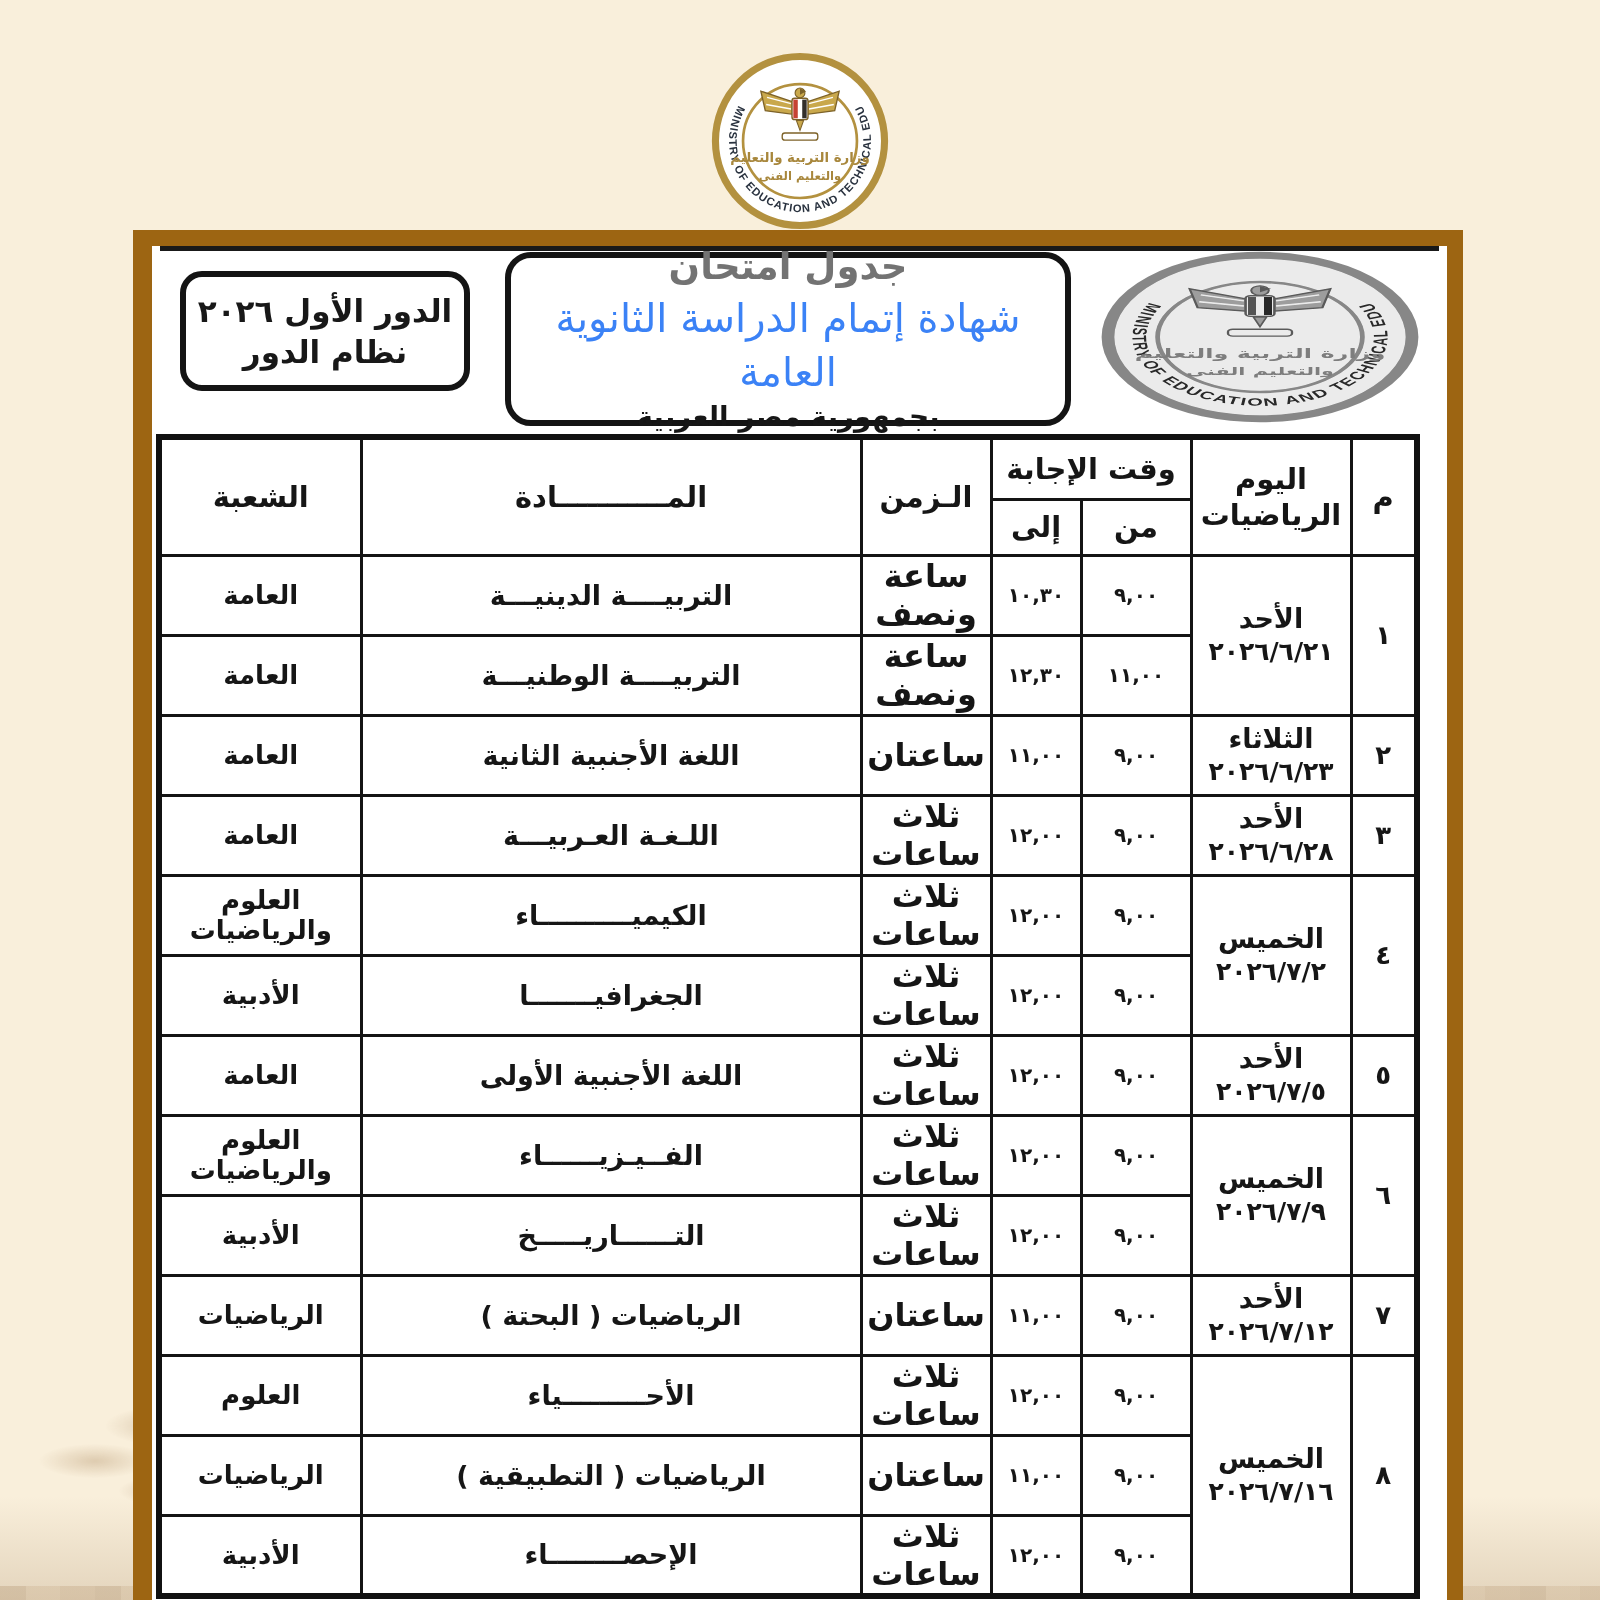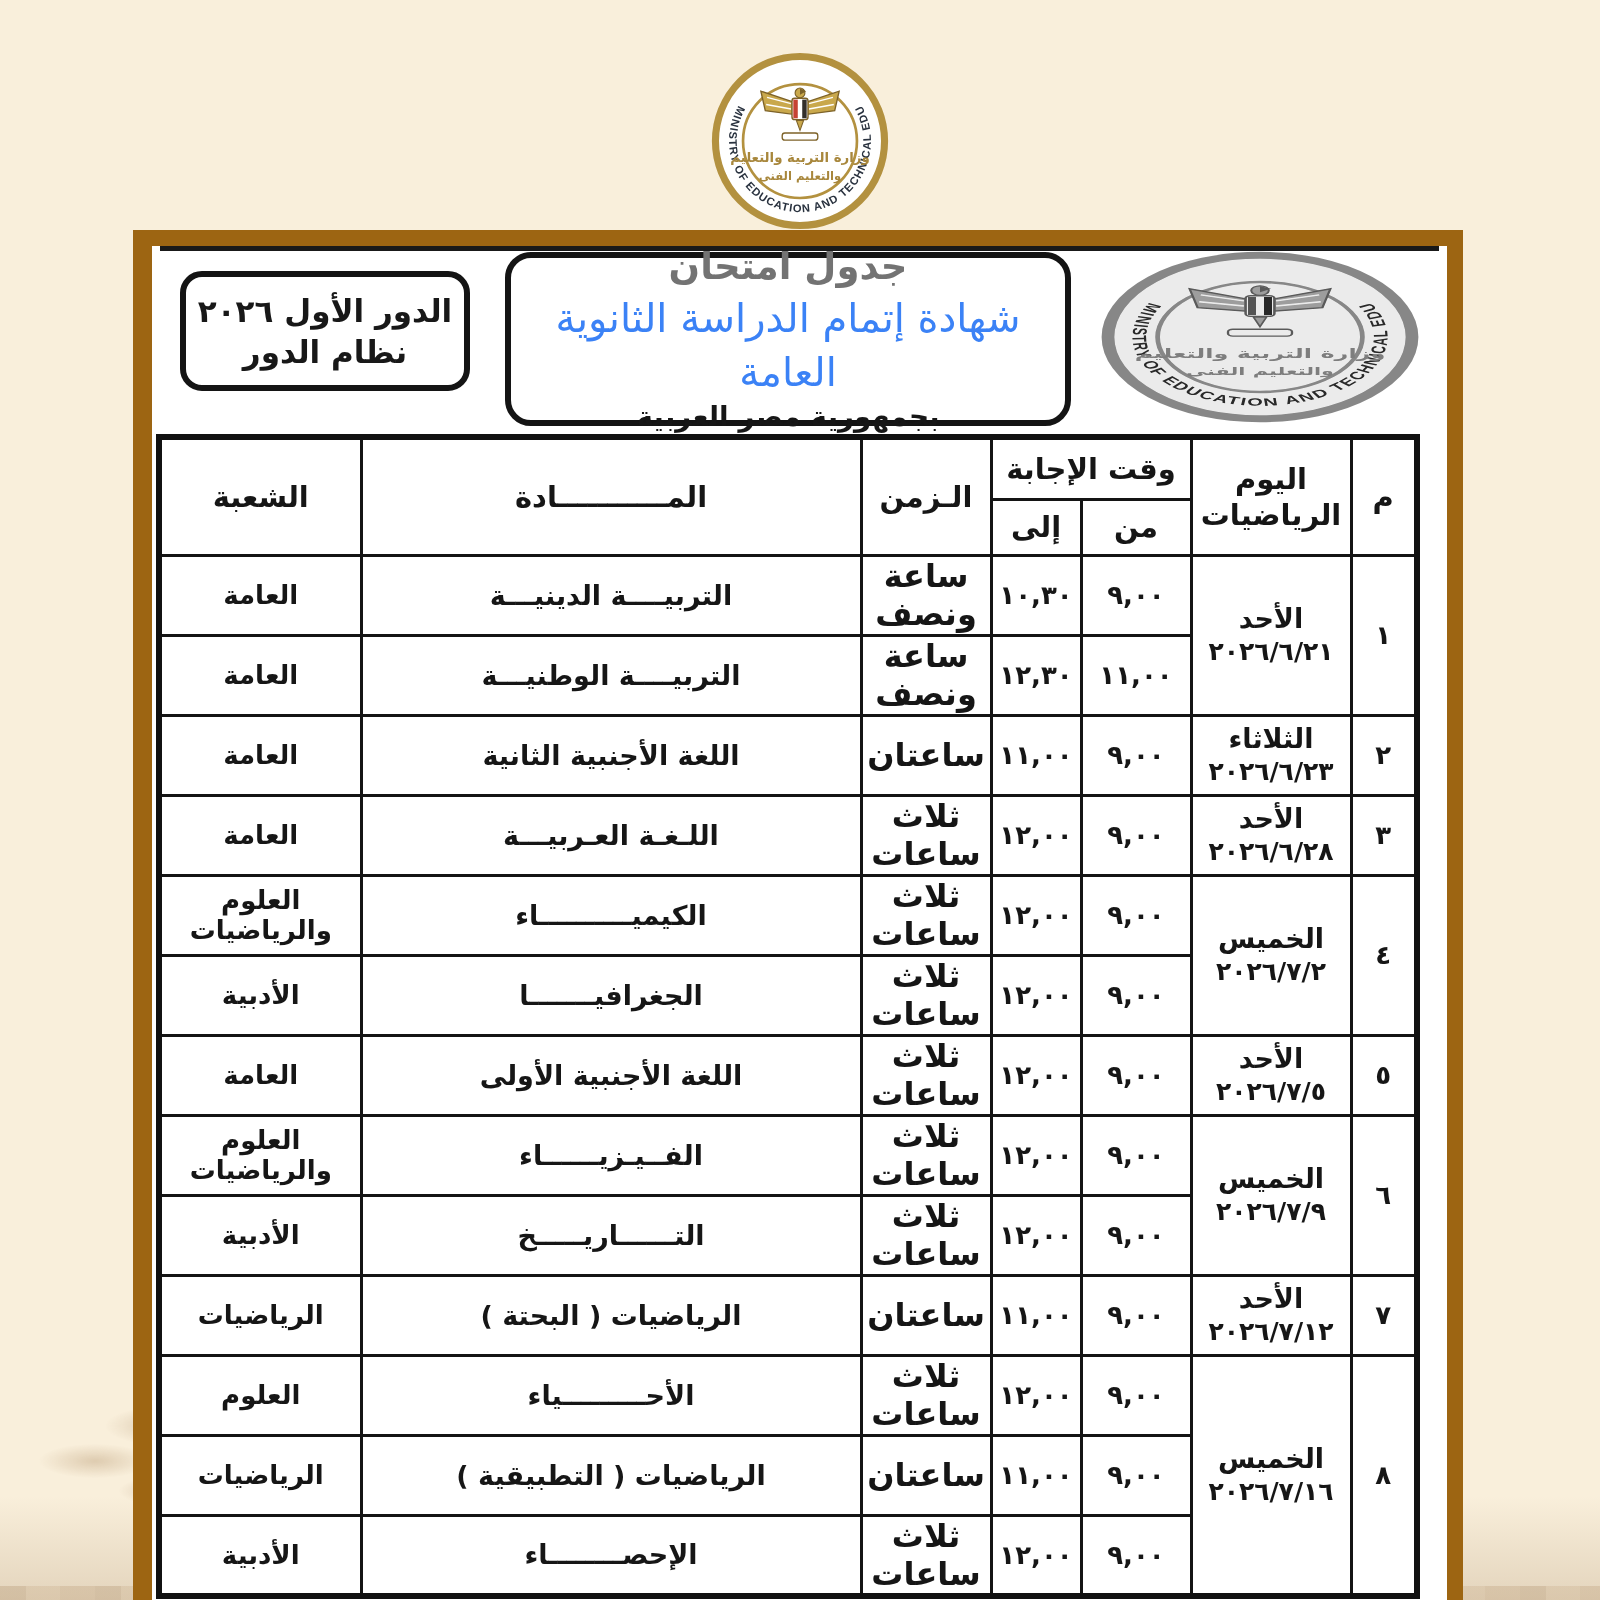--- a/index.html
+++ b/index.html
@@ -86,21 +86,21 @@
     border:3px solid #141414; text-align:center; vertical-align:middle;
     color:#161616; font-weight:bold; padding:0 4px; overflow:hidden;
   }
   .sched thead tr.h1 th { height:62px; }
   .sched thead tr.h2 th { height:56px; }
   .sched th { font-size:29px; }
   .sched tbody td { height:80px; }
   td.num-cell   { font-size:26px; }
   td.day-cell   { font-size:27px; line-height:1.3; }
   td.day-cell .day-date { font-size:25px; }
-  td.time-cell  { font-size:26px;text-align:center; }
+  td.time-cell  { font-size:20px;text-align:center; }
   td.dur-cell   { font-size:32px; }
   td.subj-cell  { font-size:27px; }
   td.branch-cell{ font-size:26px; }
   th.day-head div { line-height:1.25; }
 </style>
 </head>
 <body>
 
 <svg width="0" height="0" style="position:absolute" aria-hidden="true">
   <defs>

